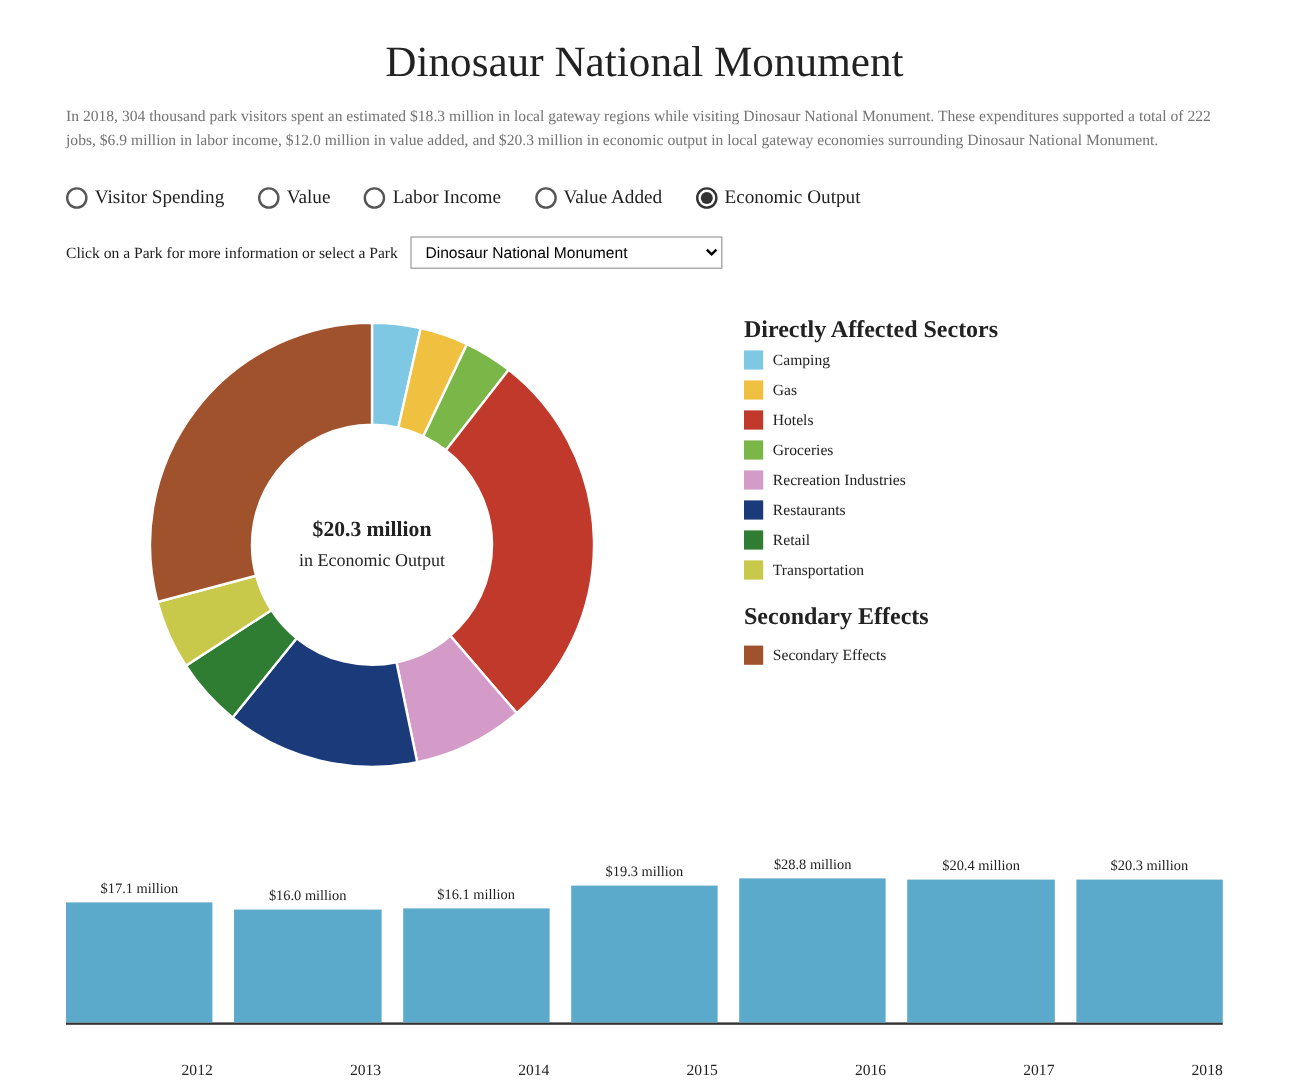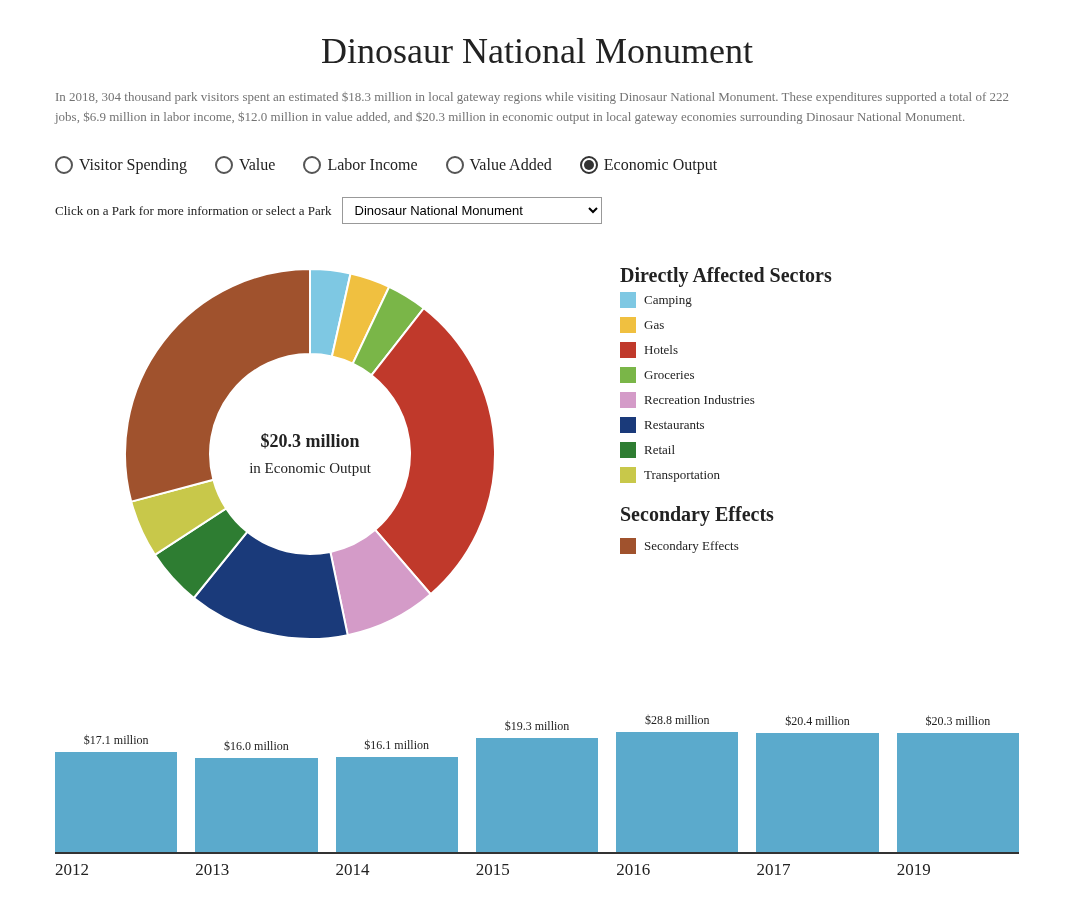--- a/index.html
+++ b/index.html
@@ -178,23 +178,24 @@
     }
     
     .year-labels {
       display: flex;
       gap: 18px;
       padding: 0;
     }
     
     .year-label {
       flex: 1;
-      text-align: left;
-      font-size: 17px;
+      text-align: right;
+      font-size: 13px;
       padding-top: 6px;
+      margin-top: 24px;
     }
   </style>
 </head>
 <body>
 
 <h1 class="page-title">Dinosaur National Monument</h1>
 
 <p class="description">In 2018, 304 thousand park visitors spent an estimated $18.3 million in local gateway regions while visiting Dinosaur National Monument. These expenditures supported a total of 222 jobs, $6.9 million in labor income, $12.0 million in value added, and $20.3 million in economic output in local gateway economies surrounding Dinosaur National Monument.</p>
 
 <div class="radio-group">
@@ -325,15 +326,15 @@
         <div class="bar" style="height: 118.8px;"></div>
       </div>
     </div>
   <div class="year-labels" id="year-labels-container">
       <div class="year-label">2012</div>
       <div class="year-label">2013</div>
       <div class="year-label">2014</div>
       <div class="year-label">2015</div>
       <div class="year-label">2016</div>
       <div class="year-label">2017</div>
-      <div class="year-label">2019</div>
+      <div class="year-label">2018</div>
     </div>
 </div>
 
 </body></html>

